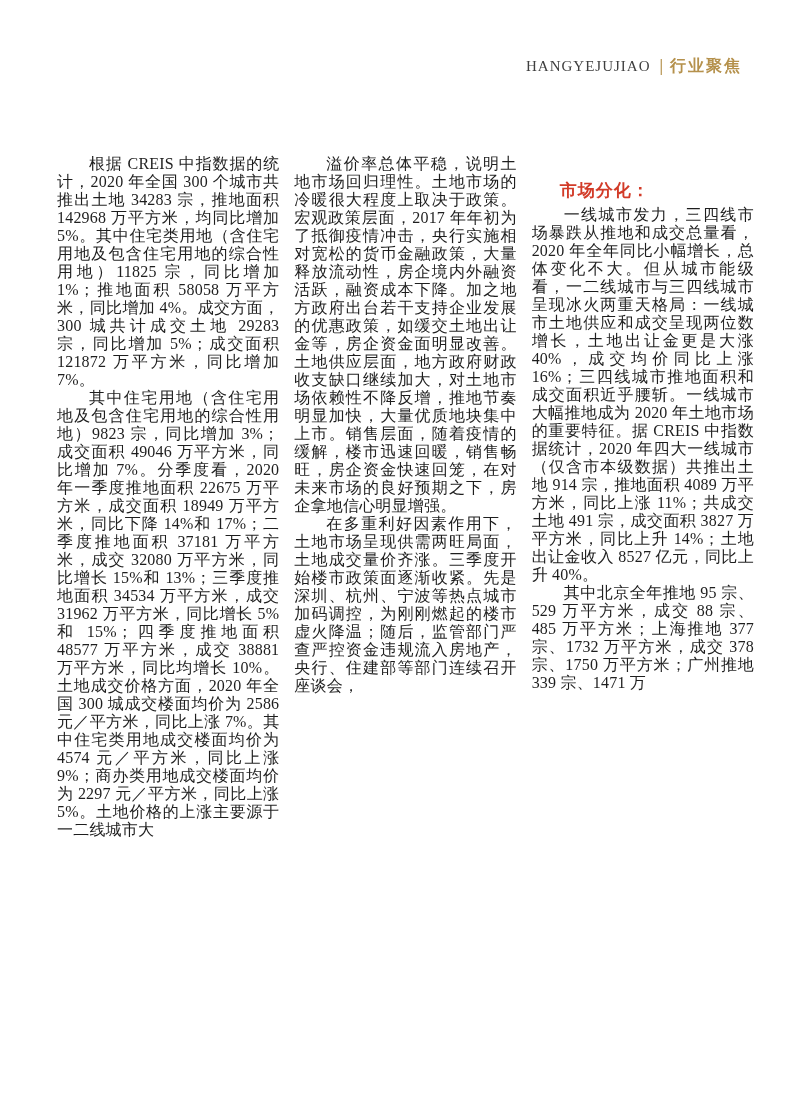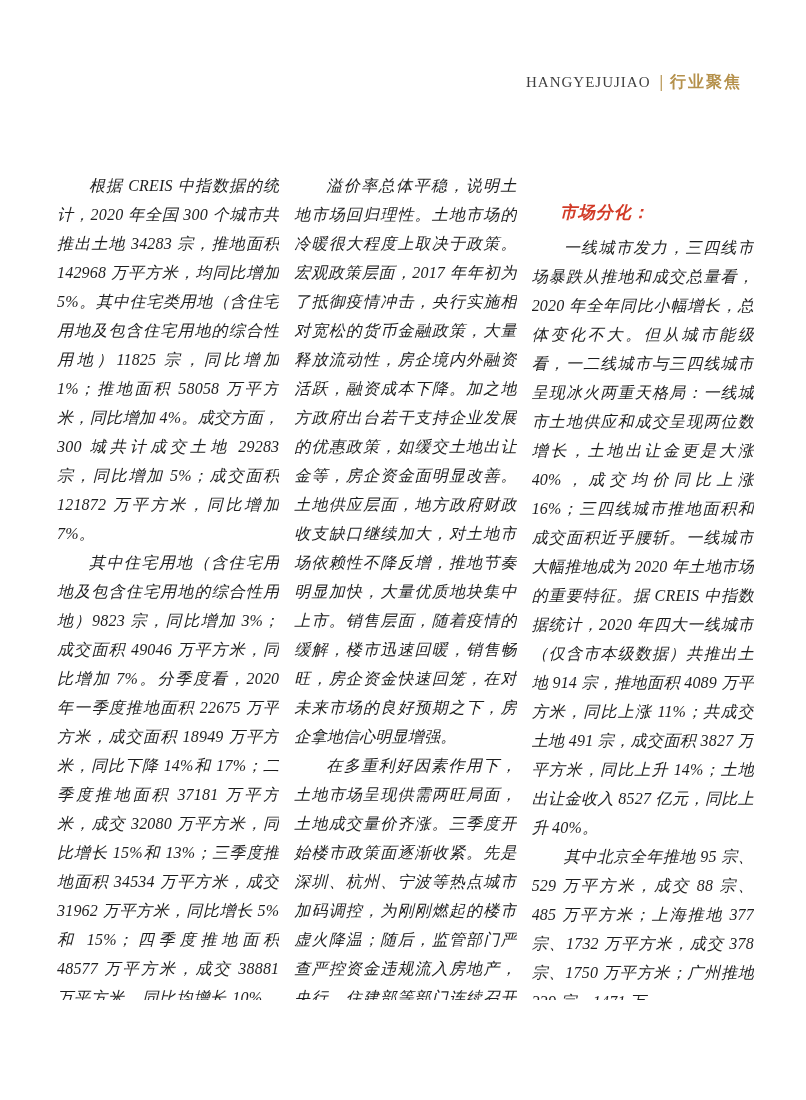--- a/index.html
+++ b/index.html
@@ -7,21 +7,20 @@
     padding: 0;
     background: #ffffff;
   }
   .page {
     position: relative;
     width: 806px;
     height: 984px;
     background: #ffffff;
     overflow: hidden;
     font-family: "Liberation Serif", "DejaVu Serif", serif;
-    margin-top: 16px;
   }
 
   
   .page-header {
     position: absolute;
     top: 56px;
     right: 64px;
     white-space: nowrap;
     line-height: 20px;
   }
@@ -54,24 +53,23 @@
     height: 860px;
     display: flex;
     gap: 15px;
   }
   .col {
     flex: 1 1 0;
     height: 100%;
     overflow: hidden;
     text-align: justify;
     font-size: 16px;
-    line-height: 29px;
+    line-height: 18px;
     color: #1e1e1e;
     letter-spacing: 0.2px;
-    font-style: italic;
   }
   .para {
     margin: 0;
     padding: 0;
   }
   .para.indent {
     text-indent: 32px;
   }
   .red-heading {
     margin: 27px 0 6px 0;

